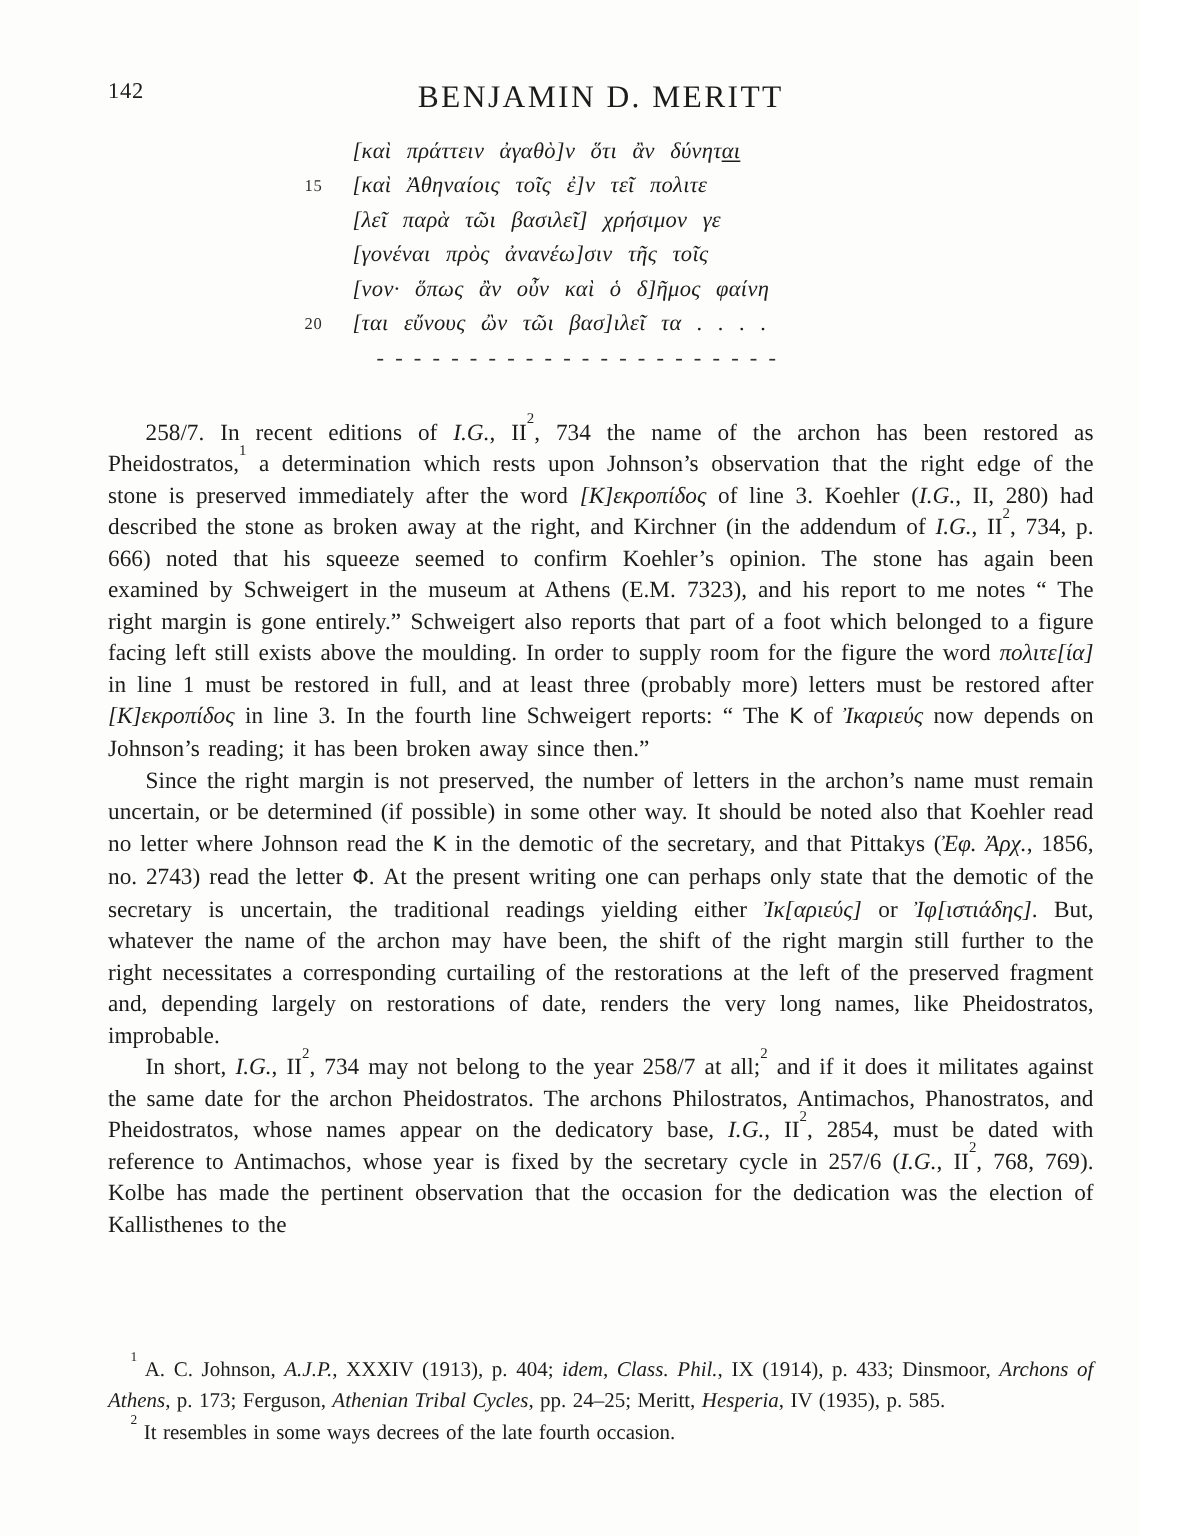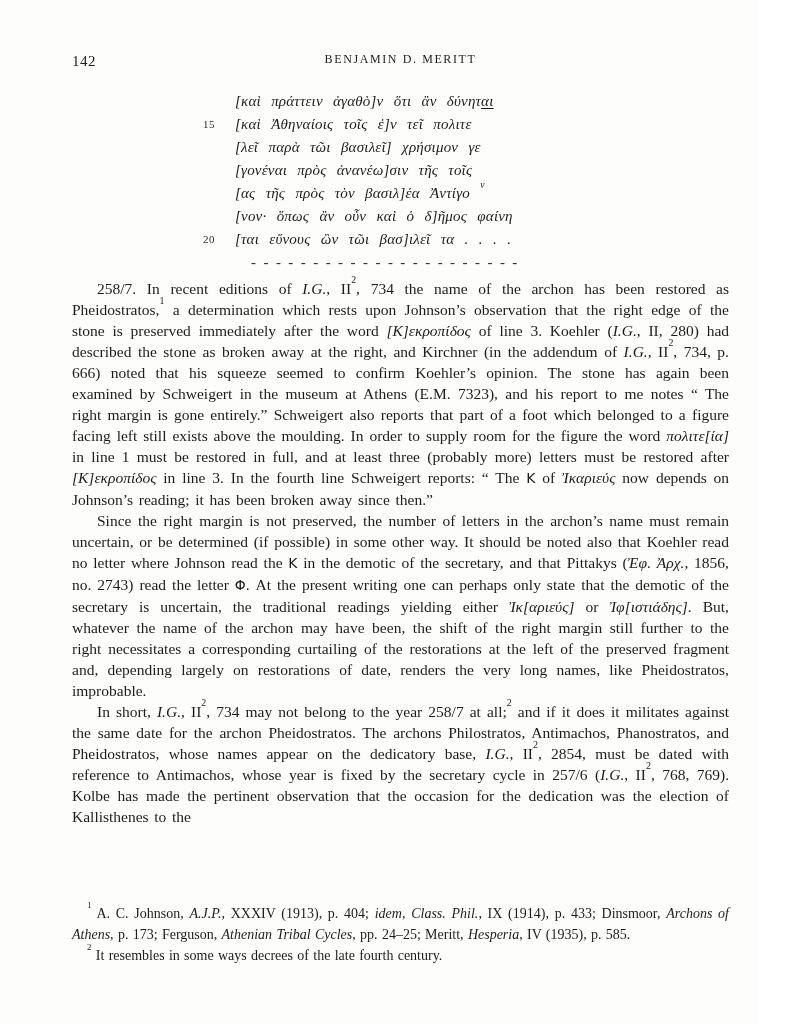--- a/index.html
+++ b/index.html
@@ -12,21 +12,21 @@
     font-family: "Liberation Serif", "DejaVu Serif", serif;
     overflow: hidden;
   }
   .it { font-style: italic; }
   .u { text-decoration: underline; text-underline-offset: 2px; }
   .sans { font-family: "DejaVu Sans", "Liberation Sans", sans-serif; font-size: 0.9em; }
   sup { font-size: 64%; line-height: 0; position: relative; top: -0.45em; }
 
   .header { position: absolute; top: 52px; left: 72px; width: 657px; height: 22px; }
   .page-number { position: absolute; left: 0; top: 1px; font-size: 15px; letter-spacing: 0.5px; }
-  .running-head { text-align: center; font-size: 12px; letter-spacing: 1.6px; font-weight: normal; margin: 0; }
+  .running-head { text-align: center; font-size: 21px; letter-spacing: 1.6px; font-weight: normal; margin: 0; }
 
   .inscription {
     position: absolute; top: 90px; left: 203px;
     font-size: 15px; line-height: 23px; font-style: italic;
   }
   .insc-row { display: flex; align-items: center; }
   .insc-num {
     width: 32px; flex: none; font-style: normal; font-size: 11px;
     letter-spacing: 0.5px; color: #2a2a2a;
   }
@@ -69,40 +69,36 @@
     <div class="insc-row">
       <span class="insc-num"></span>
       <span class="insc-text"><span>[λεῖ παρὰ τῶι βασιλεῖ] χρήσιμον γε</span></span>
     </div>
     <div class="insc-row">
       <span class="insc-num"></span>
       <span class="insc-text"><span>[γονέναι πρὸς ἀνανέω]σιν τῆς τοῖς</span></span>
     </div>
     <div class="insc-row">
       <span class="insc-num"></span>
-      <span class="insc-text"><span>[ας τῆς πρὸς τὸν βασιλ]έα Ἀντίγο </span><sup>v</sup></span>
-    </div>
-    <div class="insc-row">
-      <span class="insc-num"></span>
       <span class="insc-text"><span>[νον· ὅπως ἂν οὖν καὶ ὁ δ]ῆμος φαίνη</span></span>
     </div>
     <div class="insc-row">
       <span class="insc-num">20</span>
       <span class="insc-text"><span>[ται εὔνους ὢν τῶι βασ]ιλεῖ τα . . . .</span></span>
     </div>
     <div class="insc-row insc-dashes">
       <span class="insc-num"></span>
       <span class="insc-text"><span>- - - - - - - - - - - - - - - - - - - - - -</span></span>
     </div>
   </div>
 
   <div class="body-text">
     <p><span>258/7. In recent editions of </span><span class="it">I.G.</span><span>, II</span><sup>2</sup><span>, 734 the name of the archon has been restored as Pheidostratos,</span><sup>1</sup><span> a determination which rests upon Johnson’s observation that the right edge of the stone is preserved immediately after the word </span><span class="it">[K]εκροπίδος</span><span> of line 3. Koehler (</span><span class="it">I.G.</span><span>, II, 280) had described the stone as broken away at the right, and Kirchner (in the addendum of </span><span class="it">I.G.</span><span>, II</span><sup>2</sup><span>, 734, p. 666) noted that his squeeze seemed to confirm Koehler’s opinion. The stone has again been examined by Schweigert in the museum at Athens (E.M. 7323), and his report to me notes “ The right margin is gone entirely.” Schweigert also reports that part of a foot which belonged to a figure facing left still exists above the moulding. In order to supply room for the figure the word </span><span class="it">πολιτε[ία]</span><span> in line 1 must be restored in full, and at least three (probably more) letters must be restored after </span><span class="it">[K]εκροπίδος</span><span> in line 3. In the fourth line Schweigert reports: “ The </span><span class="sans">K</span><span> of </span><span class="it">Ἰκαριεύς</span><span> now depends on Johnson’s reading; it has been broken away since then.”</span></p>
     <p><span>Since the right margin is not preserved, the number of letters in the archon’s name must remain uncertain, or be determined (if possible) in some other way. It should be noted also that Koehler read no letter where Johnson read the </span><span class="sans">K</span><span> in the demotic of the secretary, and that Pittakys (</span><span class="it">Ἐφ. Ἀρχ.</span><span>, 1856, no. 2743) read the letter </span><span class="sans">Φ</span><span>. At the present writing one can perhaps only state that the demotic of the secretary is uncertain, the traditional readings yielding either </span><span class="it">Ἰκ[αριεύς]</span><span> or </span><span class="it">Ἰφ[ιστιάδης]</span><span>. But, whatever the name of the archon may have been, the shift of the right margin still further to the right necessitates a corresponding curtailing of the restorations at the left of the preserved fragment and, depending largely on restorations of date, renders the very long names, like Pheidostratos, improbable.</span></p>
     <p><span>In short, </span><span class="it">I.G.</span><span>, II</span><sup>2</sup><span>, 734 may not belong to the year 258/7 at all;</span><sup>2</sup><span> and if it does it militates against the same date for the archon Pheidostratos. The archons Philostratos, Antimachos, Phanostratos, and Pheidostratos, whose names appear on the dedicatory base, </span><span class="it">I.G.</span><span>, II</span><sup>2</sup><span>, 2854, must be dated with reference to Antimachos, whose year is fixed by the secretary cycle in 257/6 (</span><span class="it">I.G.</span><span>, II</span><sup>2</sup><span>, 768, 769). Kolbe has made the pertinent observation that the occasion for the dedication was the election of Kallisthenes to the</span></p>
   </div>
 
   <div class="footnotes">
     <p><sup>1</sup><span> A. C. Johnson, </span><span class="it">A.J.P.</span><span>, XXXIV (1913), p. 404; </span><span class="it">idem</span><span>, </span><span class="it">Class. Phil.</span><span>, IX (1914), p. 433; Dinsmoor, </span><span class="it">Archons of Athens</span><span>, p. 173; Ferguson, </span><span class="it">Athenian Tribal Cycles</span><span>, pp. 24–25; Meritt, </span><span class="it">Hesperia</span><span>, IV (1935), p. 585.</span></p>
-    <p><sup>2</sup><span> It resembles in some ways decrees of the late fourth century.</span></p>
+    <p><sup>2</sup><span> It resembles in some ways decrees of the late fourth occasion.</span></p>
   </div>
 
 </div>
 
 </body></html>

